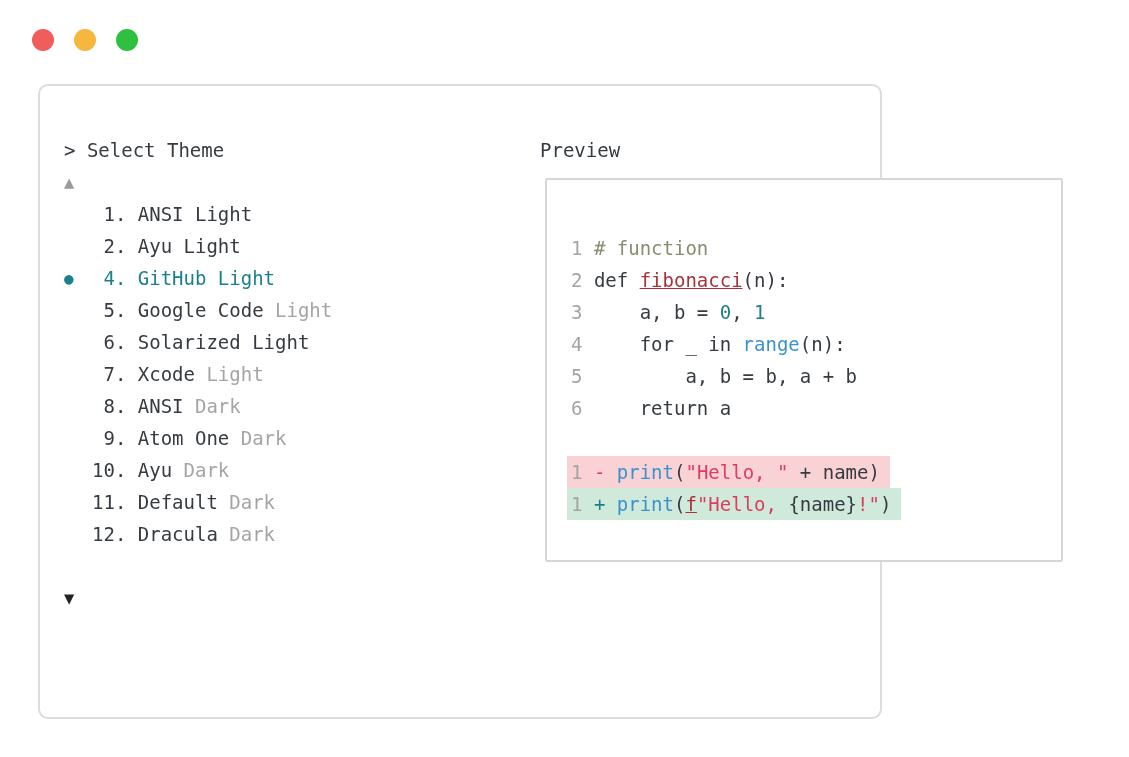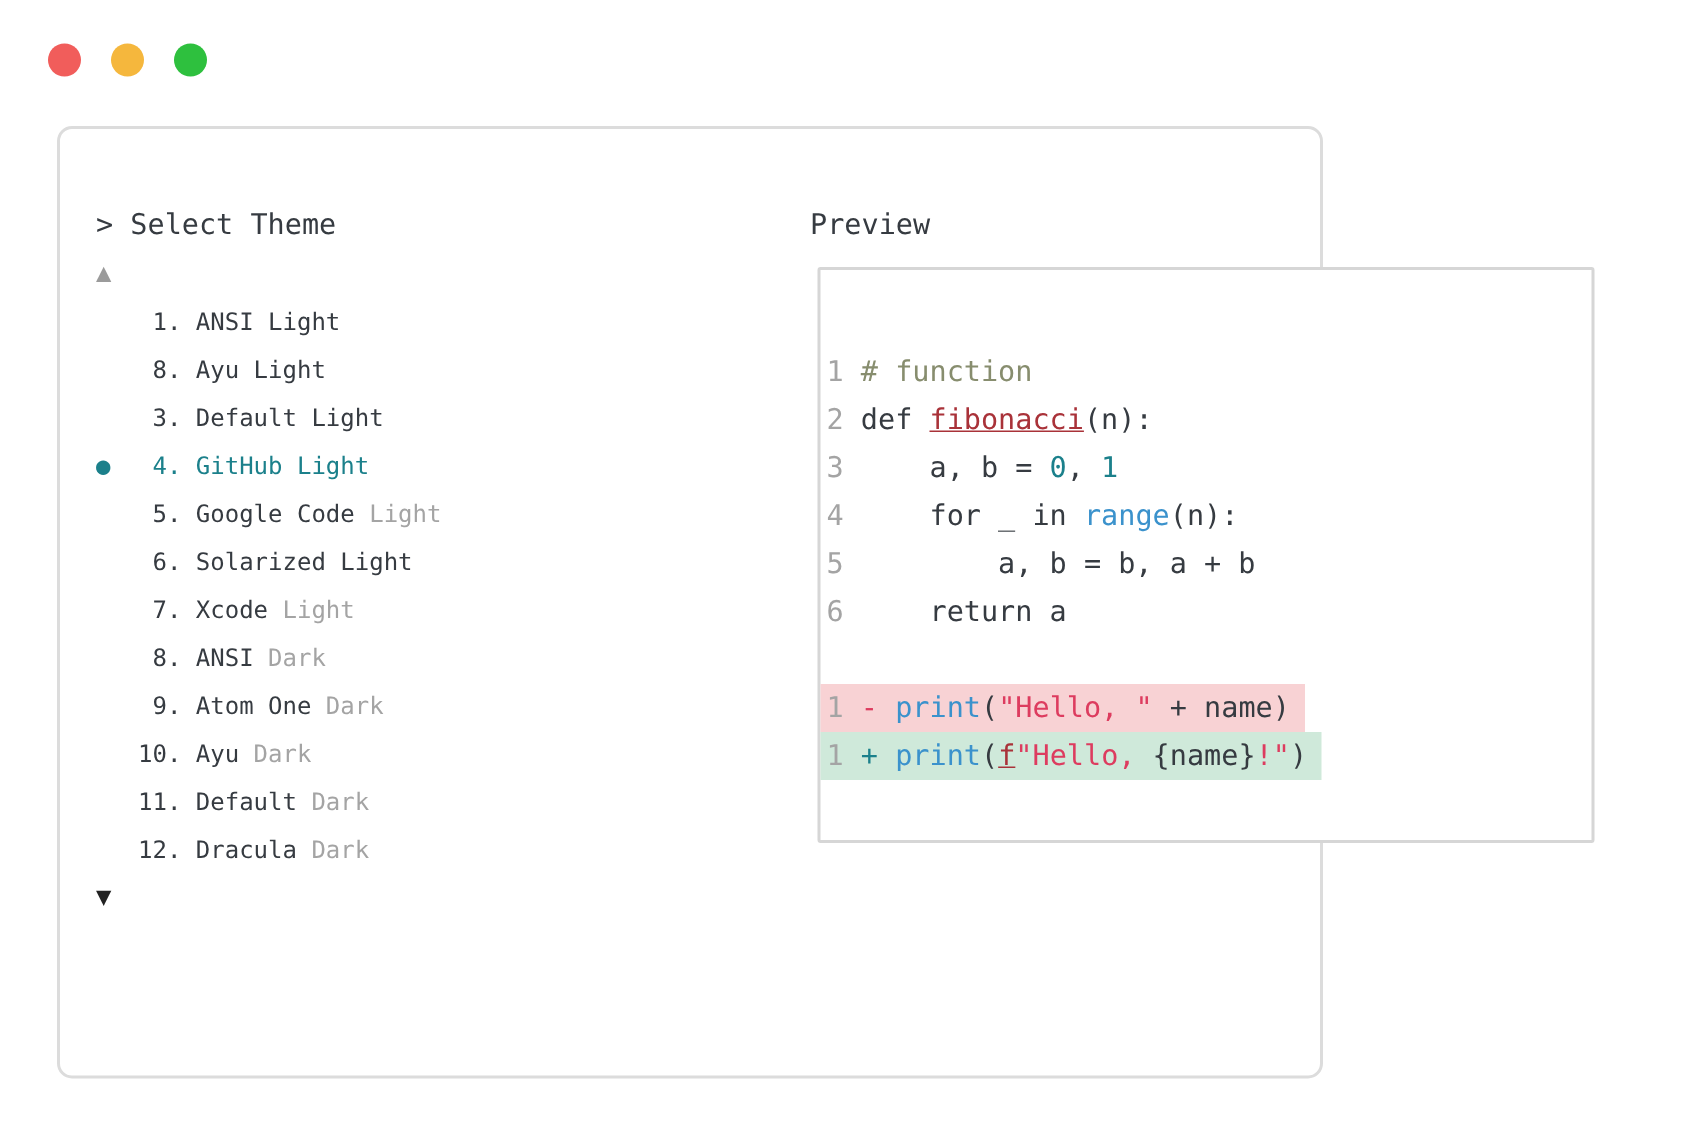--- a/index.html
+++ b/index.html
@@ -16,32 +16,32 @@
 
   .mono{font-size:19px;line-height:32px;white-space:pre;}
 
   .prompt{position:absolute;left:24px;top:48px;color:var(--c-dark);}
   .arrow-up{position:absolute;left:24px;top:80px;color:var(--c-gray2);font-size:17px;line-height:32px;}
   .arrow-down{position:absolute;left:24px;top:496px;color:#222222;font-size:17px;line-height:32px;}
 
   .theme-list{position:absolute;left:24px;top:112px;}
   .trow{display:flex;height:32px;align-items:center;cursor:default;}
   .trow .marker{width:28px;font-size:16px;color:var(--c-teal);}
-  .trow .label{font-size:16px;white-space:pre;color:var(--c-dark);}
+  .trow .label{font-size:19px;white-space:pre;color:var(--c-dark);}
   .trow .variant{color:var(--c-gray);}
   .trow.selected .label,.trow.selected .variant{color:var(--c-teal);}
 
   .footer{position:absolute;left:24px;top:556px;color:var(--c-gray);}
 
   
   .preview-title{position:absolute;left:500px;top:48px;color:var(--c-dark);}
   .preview-box{position:absolute;left:505px;top:92px;width:518px;height:384px;
                background:#ffffff;border:2px solid #d6d6d6;border-radius:2px;}
   .code{position:absolute;left:0;top:52px;width:100%;}
-  .code-row{height:32px;font-size:19px;line-height:32px;white-space:pre;}
+  .code-row{height:32px;font-size:19px;line-height:32px;white-space:pre;padding-left:20px;}
   .code-row .inner{display:inline-block;padding:0 10px 0 4px;}
   .code-row.removed .inner{background:var(--bg-del);}
   .code-row.added .inner{background:var(--bg-add);}
 
   .c-dark{color:var(--c-dark);margin-top:32px;}
   .c-lineno{color:var(--c-gray);}
   .c-comment{color:var(--c-comment);}
   .c-func{color:var(--c-func);text-decoration:underline;}
   .c-num{color:var(--c-teal);}
   .c-builtin{color:var(--c-blue);}
@@ -63,25 +63,21 @@
 
   <div class="arrow-up">▲</div>
 
   <div class="theme-list">
       <div class="trow">
         <span class="marker"> </span>
         <span class="label"> 1. ANSI Light</span>
       </div>
       <div class="trow">
         <span class="marker"> </span>
-        <span class="label"> 8. Ayu Light</span>
-      </div>
-      <div class="trow">
-        <span class="marker"> </span>
-        <span class="label"> 3. Default Light</span>
+        <span class="label"> 2. Ayu Light</span>
       </div>
       <div class="trow selected">
         <span class="marker">●</span>
         <span class="label"> 4. GitHub Light</span>
       </div>
       <div class="trow">
         <span class="marker"> </span>
         <span class="label"> 5. Google Code</span>
         <span class="label variant"> Light</span>
       </div>

